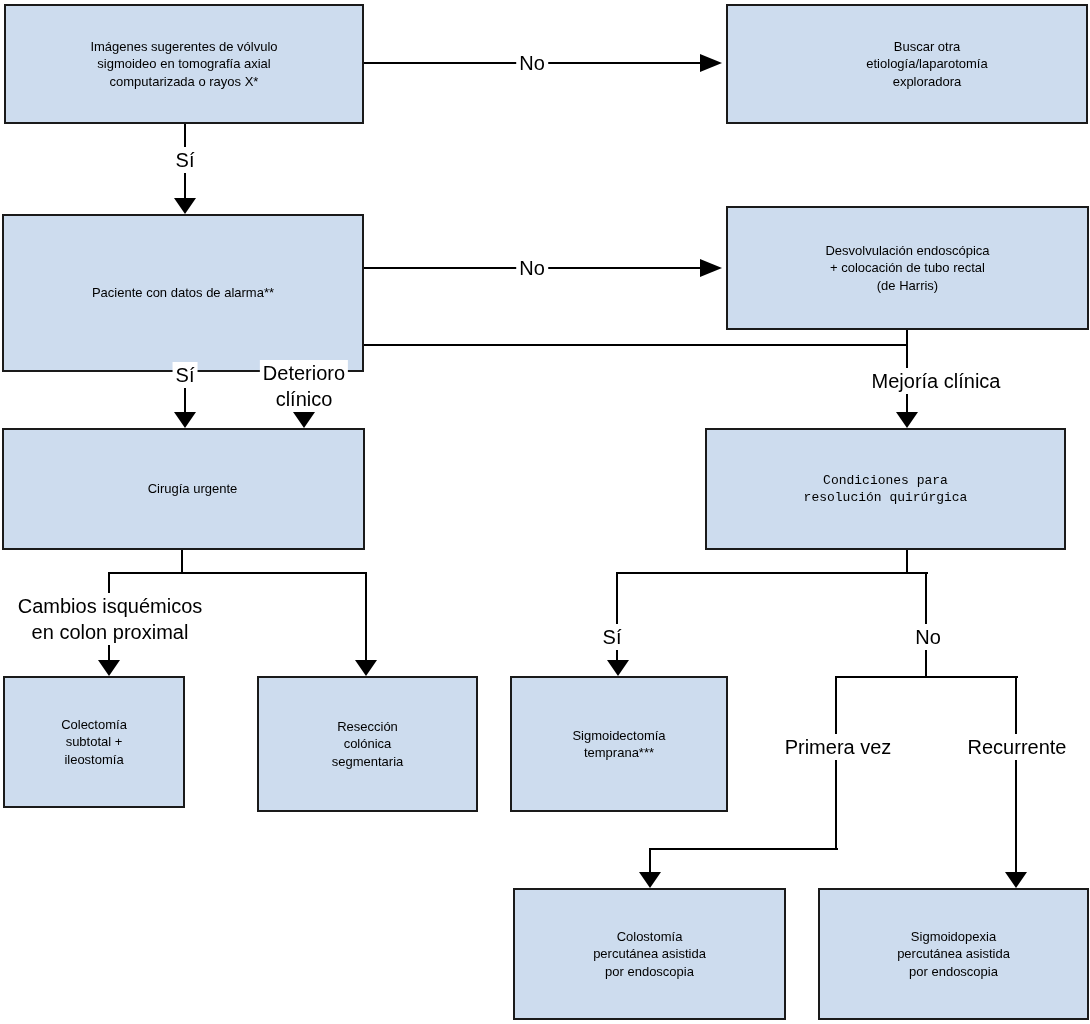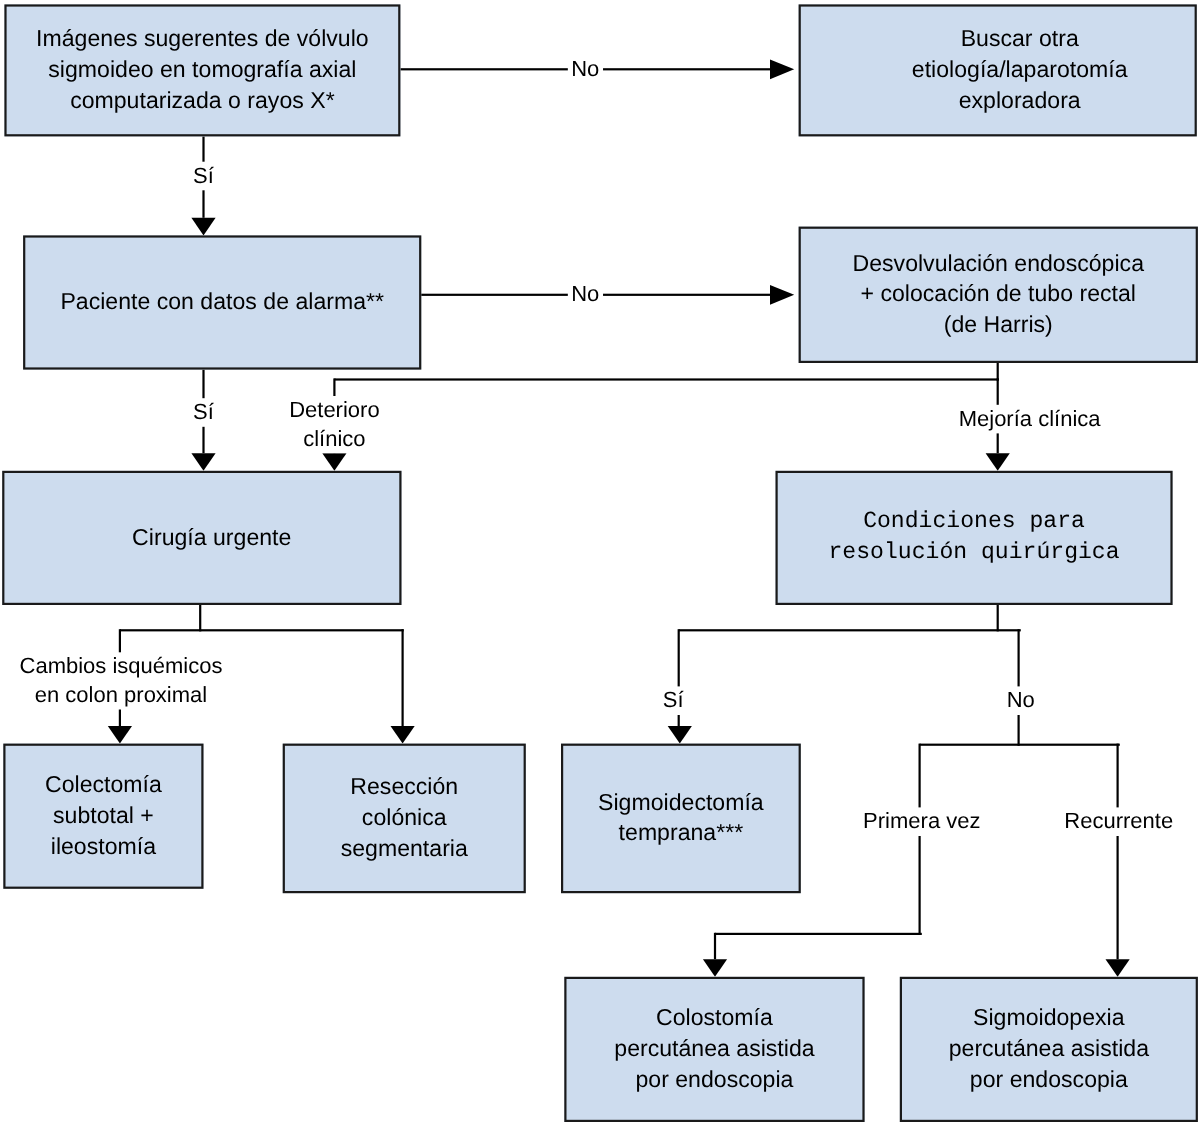--- a/index.html
+++ b/index.html
@@ -18,21 +18,21 @@
     color:var(--text);
     overflow:hidden;
   }
   .node{
     position:absolute;
     background:var(--box-fill);
     border:2px solid var(--box-border);
     box-sizing:border-box;
     display:flex;align-items:center;justify-content:center;
     text-align:center;
-    font-size:21px;line-height:1.32;
+    font-size:13px;line-height:1.32;
     white-space:pre-line;
   }
   .hline,.vline{position:absolute;background:var(--line);}
   .hline{height:2px;}
   .vline{width:2px;}
   .arr-down{
     position:absolute;width:0;height:0;
     border-left:11px solid transparent;
     border-right:11px solid transparent;
     border-top:16px solid var(--line);
@@ -59,21 +59,21 @@
 <body>
 
 <div id="canvas">
 
   <div class="node" style="left:4px;top:4px;width:360px;height:120px;">Imágenes sugerentes de vólvulo
 sigmoideo en tomografía axial
 computarizada o rayos X*</div>
   <div class="node" style="left:726px;top:4px;width:362px;height:120px;padding-left:40px;">Buscar otra
 etiología/laparotomía
 exploradora</div>
-  <div class="node" style="left:2px;top:214px;width:362px;height:122px;margin-left:19px;">Paciente con datos de alarma**</div>
+  <div class="node" style="left:2px;top:214px;width:362px;height:158px;">Paciente con datos de alarma**</div>
   <div class="node" style="left:726px;top:206px;width:363px;height:124px;">Desvolvulación endoscópica
 + colocación de tubo rectal
 (de Harris)</div>
   <div class="node" style="left:2px;top:428px;width:363px;height:122px;padding-left:18px;">Cirugía urgente</div>
   <div class="node" style="left:705px;top:428px;width:361px;height:122px;font-family:Liberation Mono, monospace;">Condiciones para
 resolución quirúrgica</div>
   <div class="node" style="left:3px;top:676px;width:182px;height:132px;">Colectomía
 subtotal +
 ileostomía</div>
   <div class="node" style="left:257px;top:676px;width:221px;height:136px;">Resección

